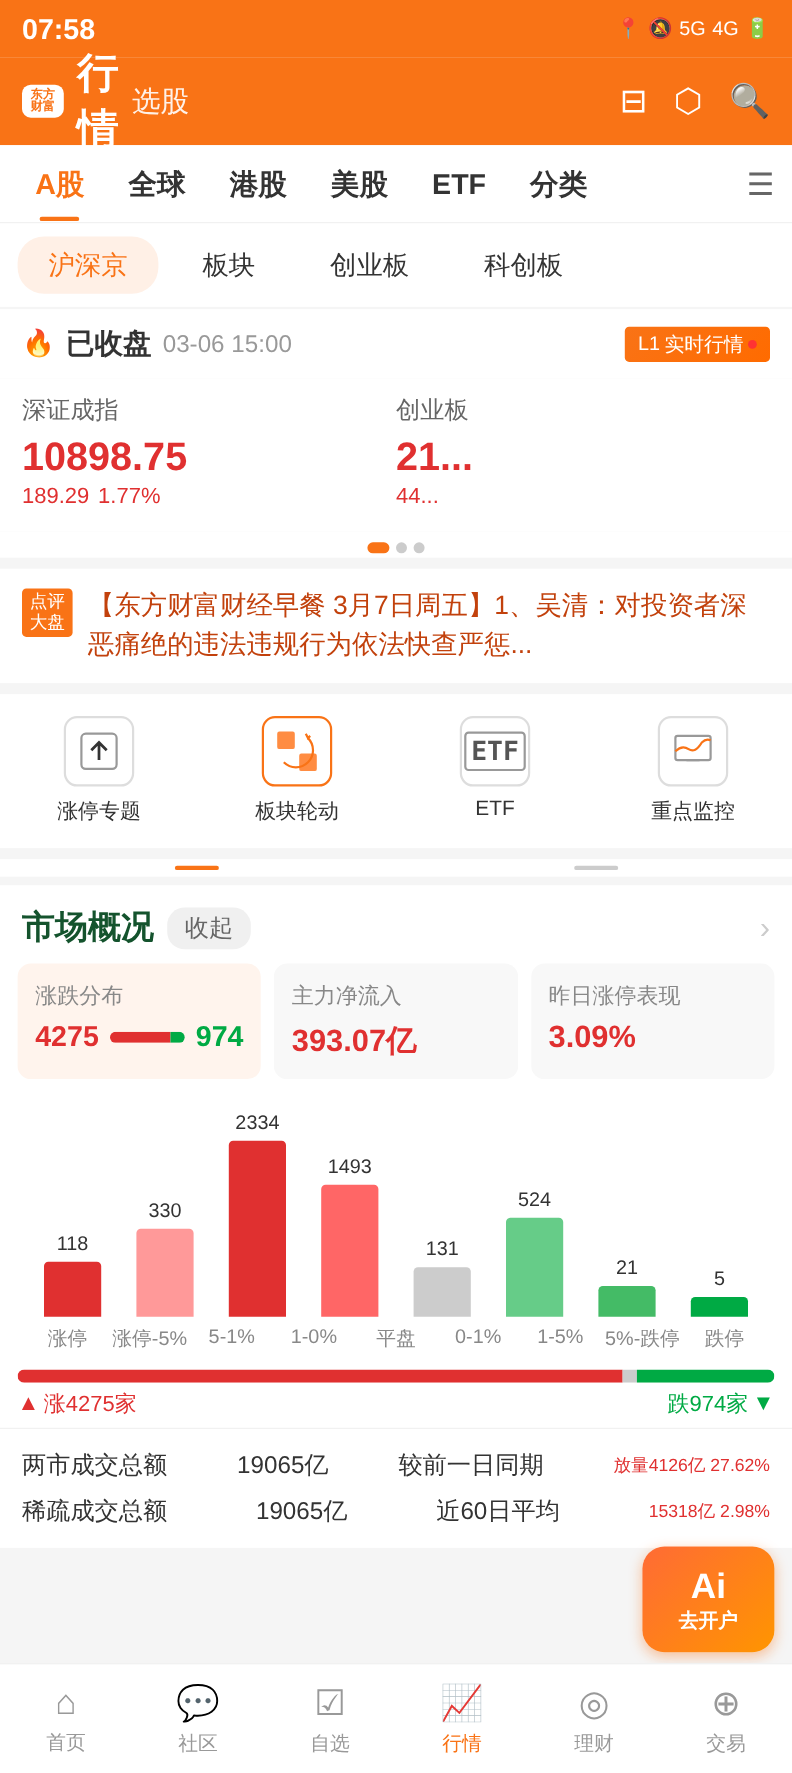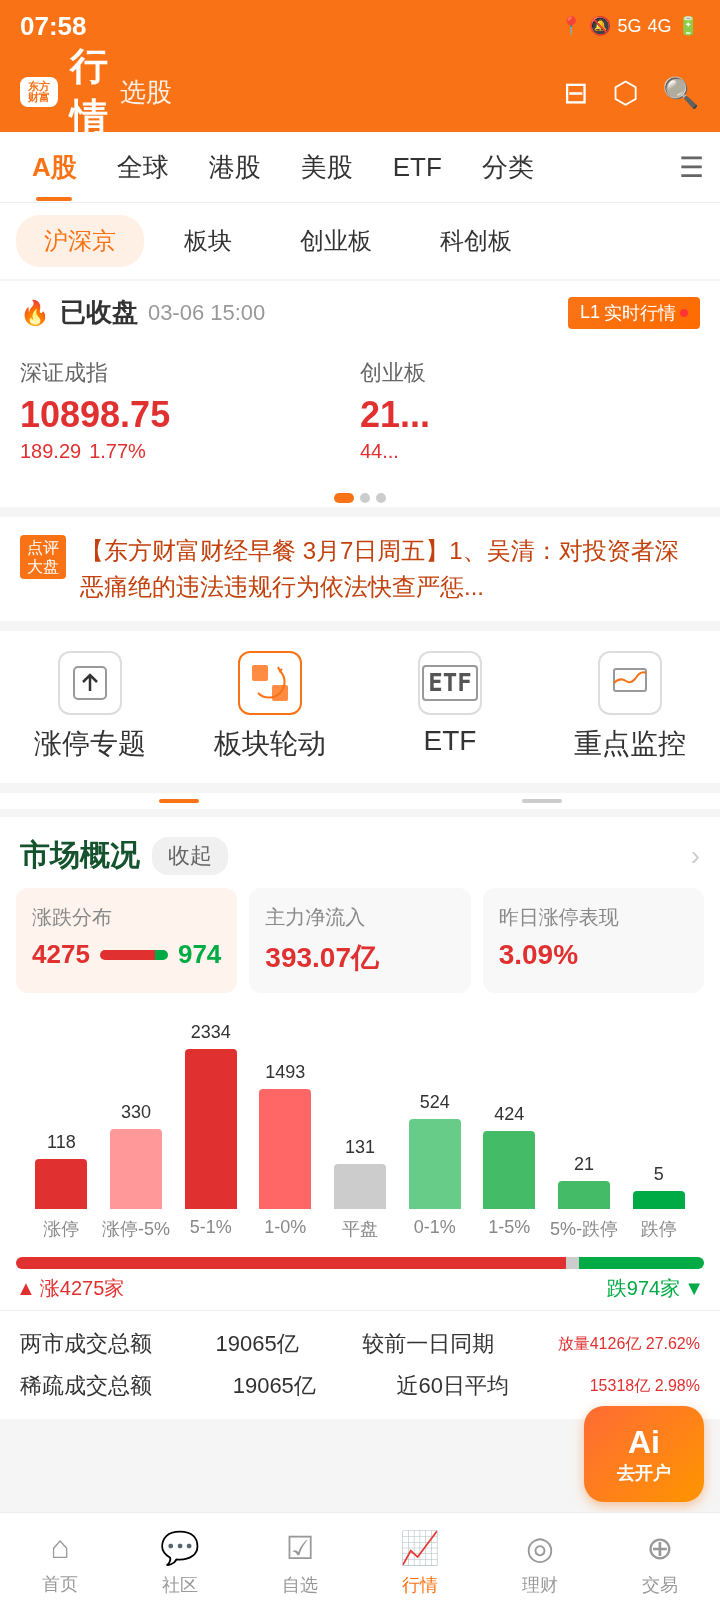--- a/index.html
+++ b/index.html
@@ -97,20 +97,21 @@
       height: 70px;
       gap: 8px;
     }
     .main-tab {
       padding: 8px 16px;
       font-size: 26px;
       color: #333;
       cursor: pointer;
       position: relative;
       white-space: nowrap;
+      font-weight: bold;
     }
     .main-tab.active {
       color: #f97316;
       font-weight: bold;
     }
     .main-tab.active::after {
       content: '';
       position: absolute;
       bottom: -8px;
       left: 50%;
@@ -290,21 +291,21 @@
       width: 64px;
       height: 64px;
       display: flex;
       align-items: center;
       justify-content: center;
       font-size: 36px;
       border: 2px solid #ddd;
       border-radius: 12px;
     }
     .qa-label {
-      font-size: 28px;
+      font-size: 19px;
       color: #333;
     }
     .qa-indicator {
       height: 4px;
       width: 40px;
       background: #ccc;
       border-radius: 2px;
       margin: 0 auto;
     }
     .qa-indicator-container {
@@ -727,24 +728,20 @@
       </div>
       <div class="bar-col">
         <span class="bar-value">131</span>
         <div class="bar gray" style="height:45px;"></div>
       </div>
       <div class="bar-col">
         <span class="bar-value">524</span>
         <div class="bar light-green" style="height:90px;"></div>
       </div>
       <div class="bar-col">
-        <span class="bar-value">424</span>
-        <div class="bar" style="height:78px;background:#44bb66;"></div>
-      </div>
-      <div class="bar-col">
         <span class="bar-value">21</span>
         <div class="bar" style="height:28px;background:#44bb66;"></div>
       </div>
       <div class="bar-col">
         <span class="bar-value">5</span>
         <div class="bar green" style="height:18px;"></div>
       </div>
     </div>
     <div class="bar-labels">
       <span class="bar-label">涨停</span>

